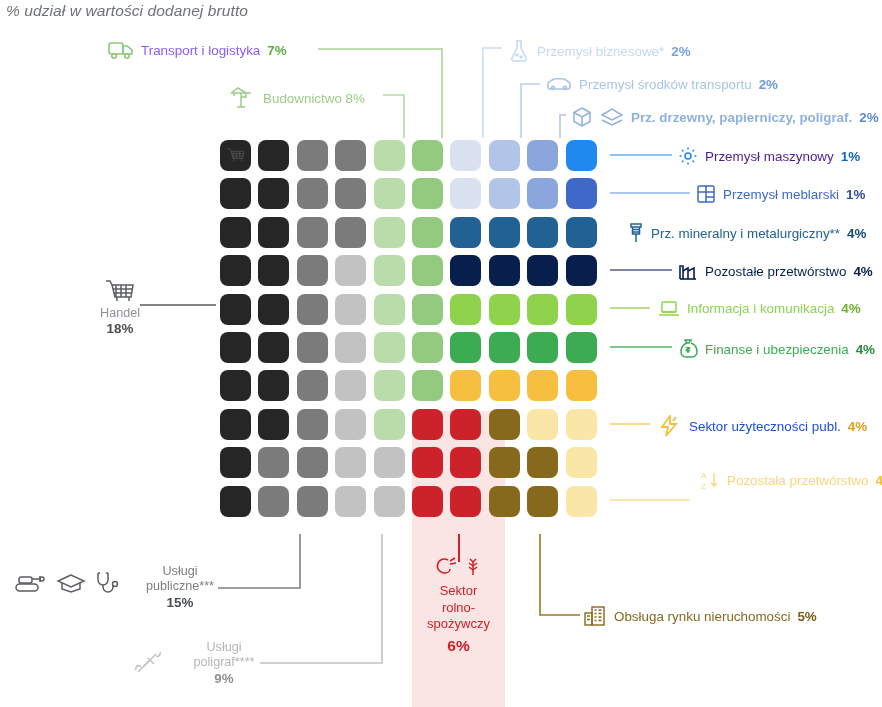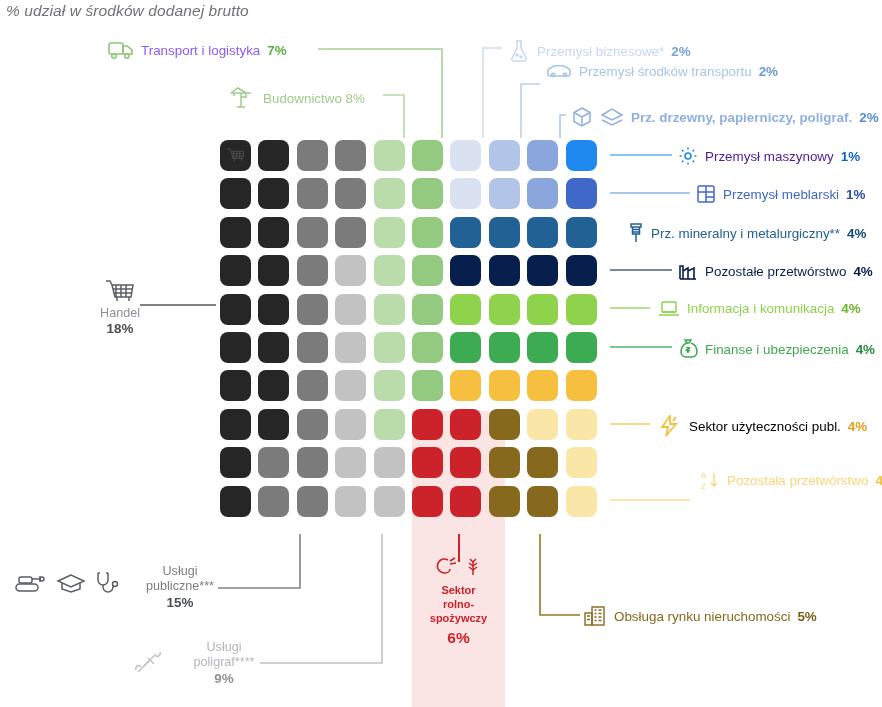--- a/index.html
+++ b/index.html
@@ -19,32 +19,32 @@
   .lbl{position:absolute;font-size:13.4px;white-space:nowrap;display:flex;align-items:center;gap:7px;}
   .lbl .pct{font-weight:bold;}
   .lbl .txt{font-weight:normal;}
   .ico{display:inline-flex;align-items:center;justify-content:center;flex:none;}
 
   .leftblock{position:absolute;text-align:center;font-size:12.6px;line-height:1.22;}
   .leftblock .ttl{color:#8d9095;}
   .leftblock .val{font-weight:bold;color:#4a4d51;font-size:13.4px;}
 
   .agriblock{position:absolute;left:412px;top:555px;width:93px;text-align:center;color:#cc2229;line-height:1.28;}
-  .agriblock .nm{font-weight:bold;font-size:11px;}
+  .agriblock .nm{font-weight:normal;font-size:13px;}
   .agriblock .vl{font-weight:bold;font-size:15.5px;margin-top:3px;}
   svg{display:block;}
 </style>
 </head>
 <body>
 
 <div class="stage">
 
   <div class="redband"></div>
 
-  <div class="subtitle">% udział w środków dodanej brutto</div>
+  <div class="subtitle">% udział w wartości dodanej brutto</div>
 
   <svg width="882" height="707" style="position:absolute;left:0;top:0;pointer-events:none">
     <g fill="none" stroke-width="1.6">
 
       <path d="M318 49 H442 V138" stroke="#a9d398"></path>
 
       <path d="M383 95 H404 V138" stroke="#b5da a6"></path>
       <path d="M383 95 H404 V138" stroke="#b5daa6"></path>
 
       <path d="M502 48 H483 V138" stroke="#cfdcf2"></path>
@@ -226,21 +226,21 @@
             <path d="M9 2v7L4 19a2 2 0 002 3h10a2 2 0 002-3L13 9V2"></path>
             <circle cx="9" cy="16" r="1"></circle>
             <circle cx="13" cy="18" r="1"></circle>
           </g>
         </svg>
     </span>
     <span class="txt" style="color:#c6d8f2">Przemysł biznesowe*</span>
     <span class="pct" style="color:#7aa3dd">2%</span>
   </div>
 
-  <div class="lbl" style="left:546px;top:62px;">
+  <div class="lbl" style="left:546px;top:75px;">
     <span class="ico">
       <svg width="26" height="18" viewBox="0 0 26 18">
           <g fill="none" stroke="#aac4e8" stroke-width="1.6">
             <path d="M2 12V9c0-1 .7-2 1.8-2.4L7 4.5C8 4 9 3.8 10 3.8h6c1 0 2 .2 3 .7l3.2 2C23.3 7 24 8 24 9v3a2 2 0 01-2 2H4a2 2 0 01-2-2z"></path>
             <circle cx="7" cy="13" r="1.6"></circle>
             <circle cx="19" cy="13" r="1.6"></circle>
           </g>
         </svg>
     </span>
     <span class="txt" style="color:#aac4e8">Przemysł środków transportu</span>
@@ -353,21 +353,21 @@
 
   <div class="lbl" style="left:658px;top:415px;">
     <span class="ico">
       <svg width="24" height="22" viewBox="0 0 24 22">
           <g fill="none" stroke="#f7bf3f" stroke-width="1.8">
             <path d="M12 1L4 12h6l-2 9 10-12h-6z"></path>
             <path d="M18 2l-3 4"></path>
           </g>
         </svg>
     </span>
-    <span class="txt" style="color:#000000">Sektor użyteczności publ.</span>
+    <span class="txt" style="color:#1d4ed8">Sektor użyteczności publ.</span>
     <span class="pct" style="color:#e0a11c">4%</span>
   </div>
 
   <div class="lbl" style="left:698px;top:469px;">
     <span class="ico">
       <svg width="22" height="22" viewBox="0 0 22 22">
           <g fill="none" stroke="#fad67a" stroke-width="1.4">
             <text x="3" y="9" font-size="8" fill="#fad67a" stroke="none" font-family="Liberation Sans">A</text>
             <text x="3" y="20" font-size="8" fill="#fad67a" stroke="none" font-family="Liberation Sans">Z</text>
             <path d="M16 4v13M13 14l3 3 3-3"></path>

